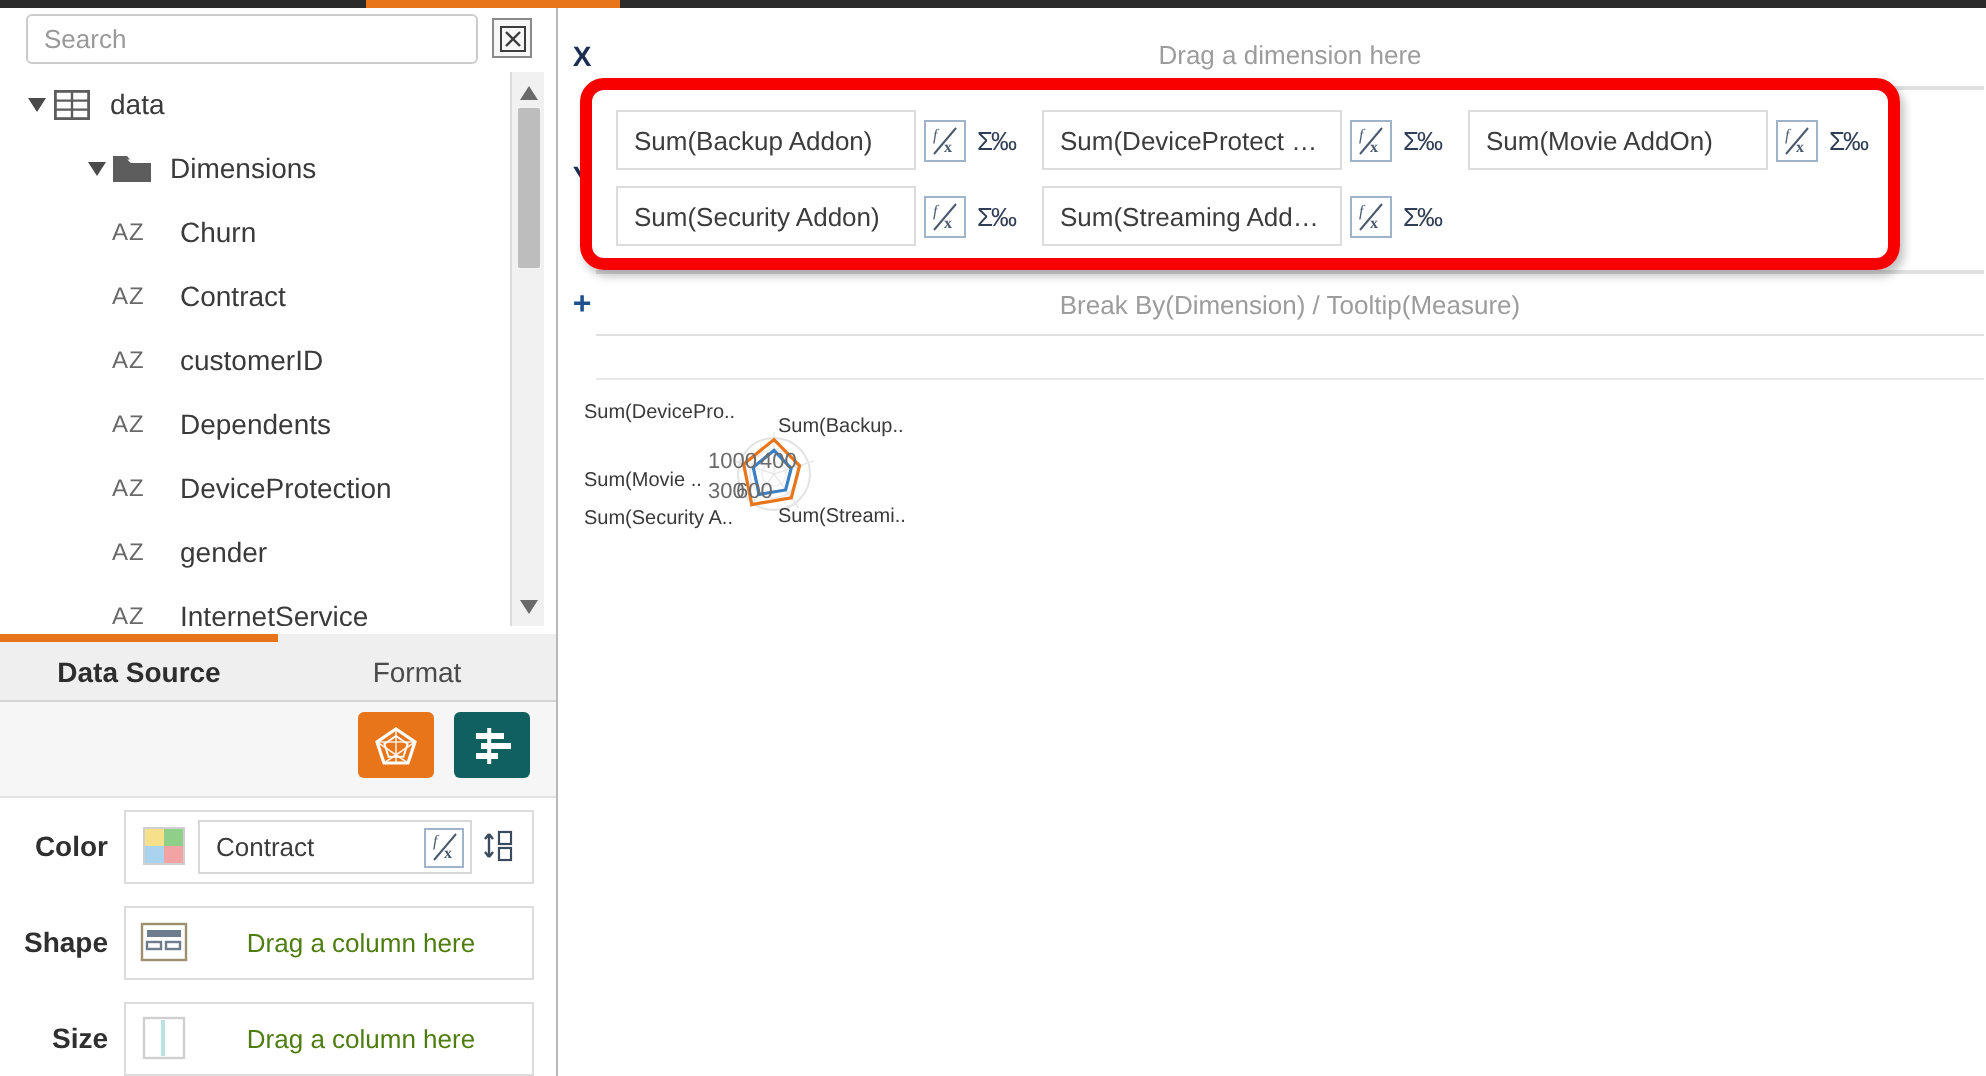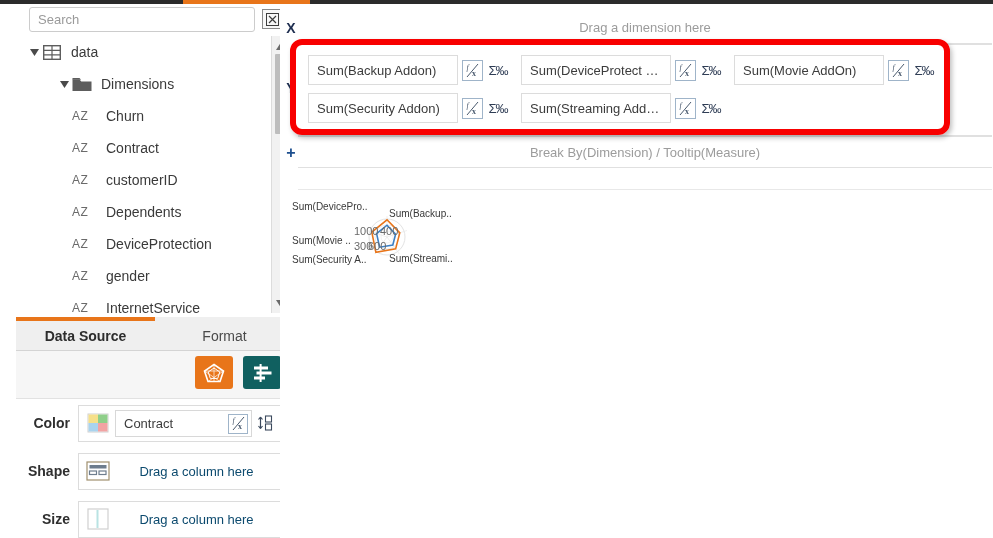--- a/index.html
+++ b/index.html
@@ -30,21 +30,20 @@
     width: 127px; height: 4px;
     background: #e8751a;
   }
 
   
   .left-panel {
     position: absolute; left: 0; top: 4px;
     width: 279px; height: 534px;
     background: #ffffff;
     border-right: 1px solid #b8b8b8;
-    margin-left: 16px;
   }
 
   
   .search-row {
     position: absolute; left: 0; top: 0;
     width: 278px; height: 30px;
   }
   .search-input {
     position: absolute; left: 13px; top: 3px;
     width: 226px; height: 25px;
@@ -201,21 +200,21 @@
   }
   .shelf-icon {
     width: 26px; height: 22px;
     margin: 0 4px 0 2px;
     flex: 0 0 auto;
     display: flex; align-items: center; justify-content: center;
   }
   .shelf-placeholder {
     flex: 1;
     text-align: center;
-    color: #0c4a6e;
+    color: #4d7c0f;
     font-size: 13px;
   }
   .pill-field {
     flex: 1;
     height: 27px;
     border: 1px solid #d8d8d8;
     background: #fff;
     display: flex; align-items: center;
     padding-left: 8px;
     font-size: 13px;

